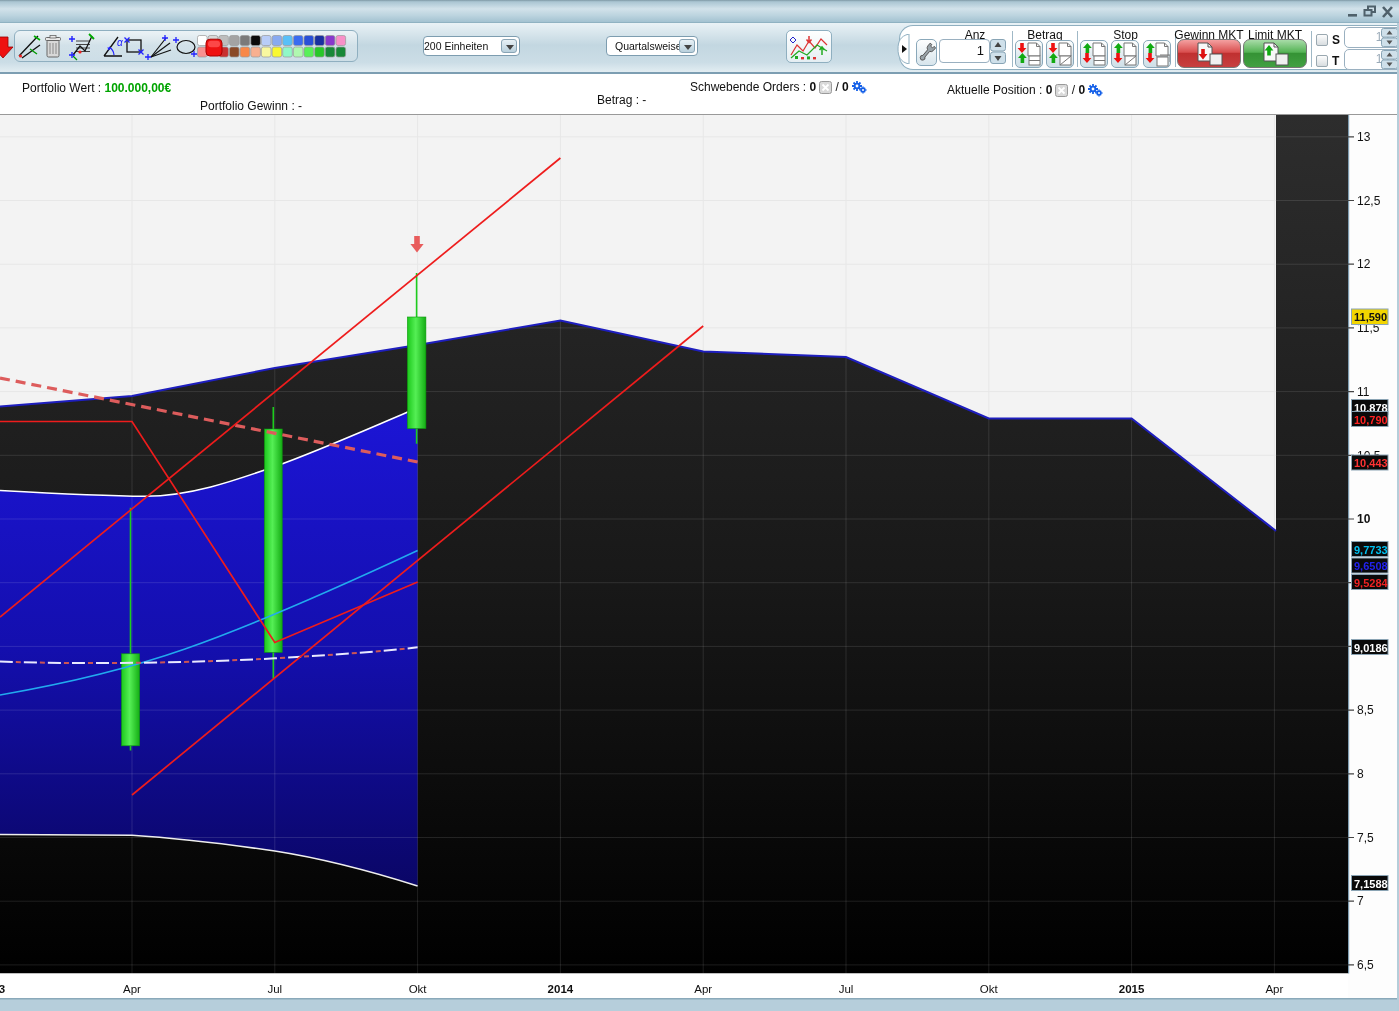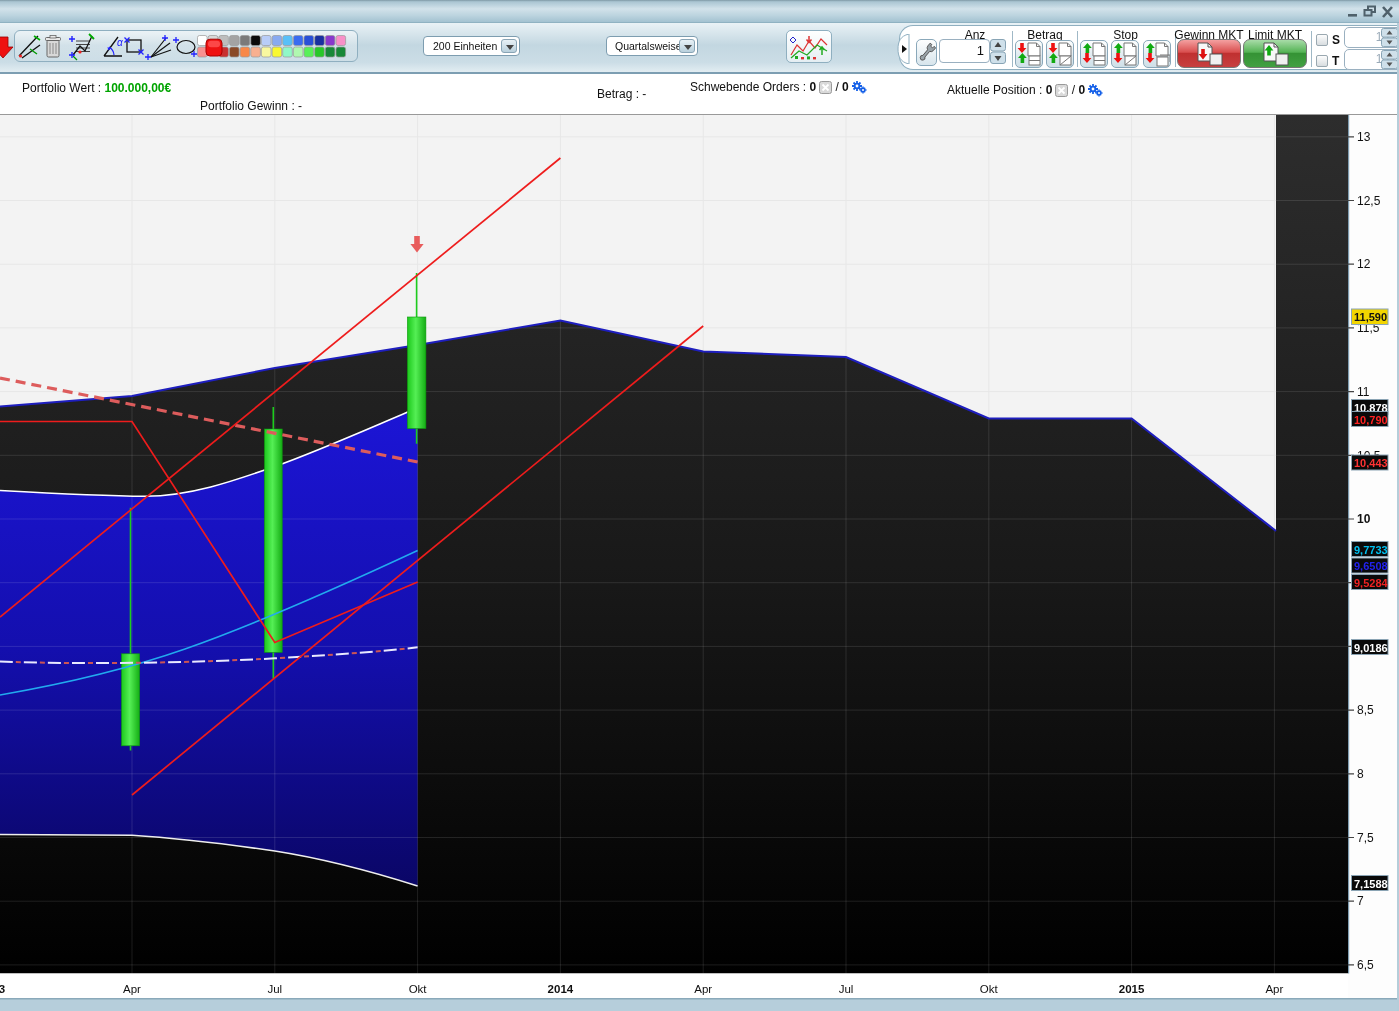--- a/index.html
+++ b/index.html
@@ -2,21 +2,21 @@
 <html><head><meta charset="utf-8"><style>
 *{margin:0;padding:0;box-sizing:border-box}
 html,body{width:1399px;height:1011px;overflow:hidden;font-family:"Liberation Sans",sans-serif;background:#fff}
 #page{position:relative;width:1399px;height:1011px}
 .abs{position:absolute}
 
 #titlebar{left:0;top:0;width:1399px;height:23px;background:linear-gradient(#7e98a4,#aac5d2 8%,#d2e2ea 40%,#bcd4df 70%,#a3c2d1);border-bottom:1px solid #8fb2c2}
 #winbtns{right:3px;top:5px;width:50px;height:14px}
 #toolbar{left:0;top:23px;width:1399px;height:49px;background:linear-gradient(#e9f2f6,#c3d7e1 45%,#cbdde6 80%,#e2edf2)}
 #toolgroup{left:14px;top:7px;width:344px;height:32px;border:1px solid #8fafc0;border-radius:6px;background:linear-gradient(rgba(255,255,255,.45),rgba(255,255,255,.05))}
-.dd{top:13px;height:20px;background:#fff;border:1px solid #7d9db0;border-radius:4px;font-size:12px;color:#111;line-height:18px;padding-left:9px}
+.dd{top:13px;height:20px;background:#fff;border:1px solid #7d9db0;border-radius:4px;font-size:12px;color:#111;line-height:18px;padding-left:0}
 .ddbtn{position:absolute;right:2px;top:2px;width:16px;height:14px;border:1px solid #88a4b5;border-radius:3px;background:linear-gradient(#e8f1f6,#b9d0dc)}
 .ddbtn:after{content:"";position:absolute;left:4px;top:5px;border:4px solid transparent;border-top:5px solid #444}
 #inforow{left:0;top:72px;width:1399px;height:43px;background:#fff;border-top:2px solid #7d9eb2;border-bottom:1px solid #999}
 .itxt{font-size:12px;color:#111;white-space:nowrap}
 .green{color:#00a400;font-weight:bold}
 
 #opanel{left:899px;top:2px;width:500px;height:45px;background:#fff;border:1px solid #8fafc0;border-right:none;border-radius:14px 0 0 14px}
 #opanel .lbl{position:absolute;top:2px;font-size:12px;color:#111;text-align:center}
 .obtn{position:absolute;top:14px;width:28px;height:28px;border:1px solid #8aa8ba;border-radius:5px;background:linear-gradient(#fdfefe,#dde9ef 60%,#cfe0e8)}
 .vsep{position:absolute;top:5px;width:1px;height:36px;background:#9fb8c6}
@@ -249,21 +249,21 @@
             <rect x="0.5" y="10" width="16" height="8.6" rx="2" fill="#cfe0ea" stroke="#88a4b5" stroke-width="1"></rect>
             <path d="M8.5 2.6 L11.5 6.4 H5.5 Z" fill="#555"></path>
             <path d="M8.5 16.4 L11.5 12.6 H5.5 Z" fill="#555"></path>
           </svg></div>
   </div>
 </div>
 
 <div class="abs" id="inforow">
   <span class="itxt abs" style="left:22px;top:7px">Portfolio Wert : <span class="green">100.000,00€</span></span>
   <span class="itxt abs" style="left:200px;top:25px">Portfolio Gewinn : -</span>
-  <span class="itxt abs" style="left:597px;top:13px">Betrag : -</span>
+  <span class="itxt abs" style="left:597px;top:19px">Betrag : -</span>
   <span class="itxt abs" style="left:690px;top:6px">Schwebende Orders : <b>0</b><svg style="vertical-align:-3px;margin-left:3px" width="13" height="13" viewBox="0 0 13 13">
           <rect x="0.5" y="0.5" width="12" height="12" rx="2" fill="#d9d9d9" stroke="#9a9a9a"></rect>
           <path d="M3.5 3.5 l6 6 M9.5 3.5 l-6 6" stroke="#fff" stroke-width="1.8"></path>
         </svg> / <b>0</b><svg style="vertical-align:-3px;margin-left:2px" width="16" height="14" viewBox="0 0 16 14">
           <g fill="#1560e8">
             <circle cx="6" cy="6" r="3.2"></circle>
             <g stroke="#1560e8" stroke-width="1.8">
               <path d="M6 1 V11 M1 6 H11 M2.5 2.5 L9.5 9.5 M9.5 2.5 L2.5 9.5"></path>
             </g>
             <circle cx="6" cy="6" r="1.4" fill="#fff"></circle>

